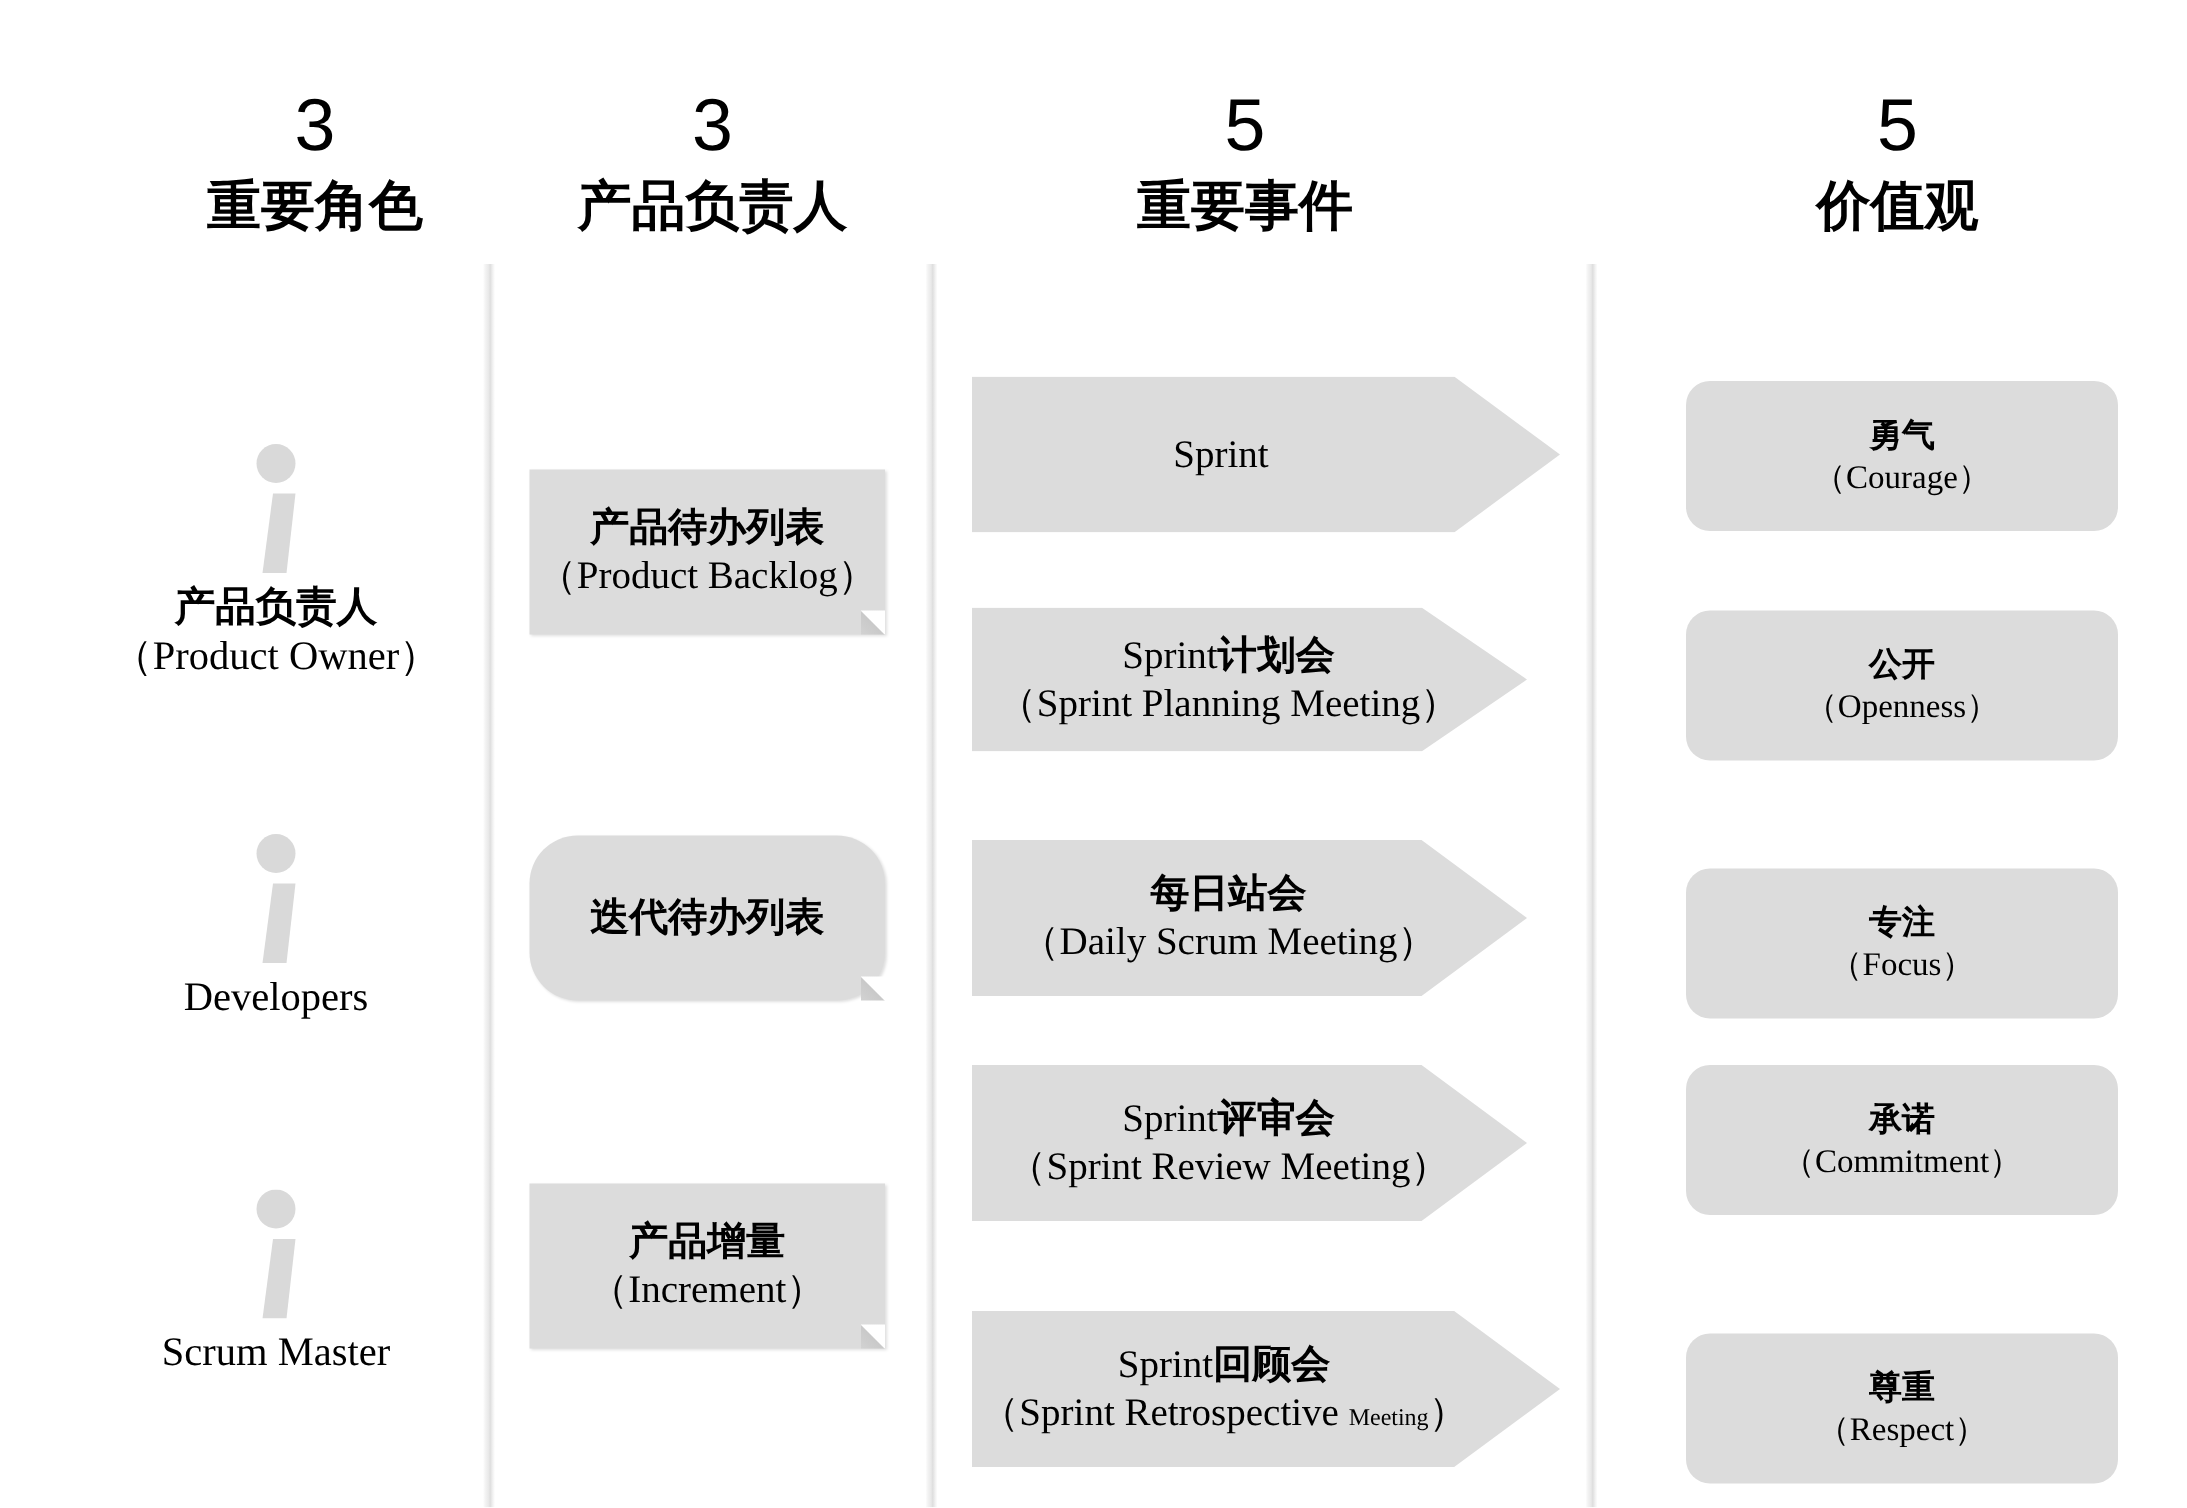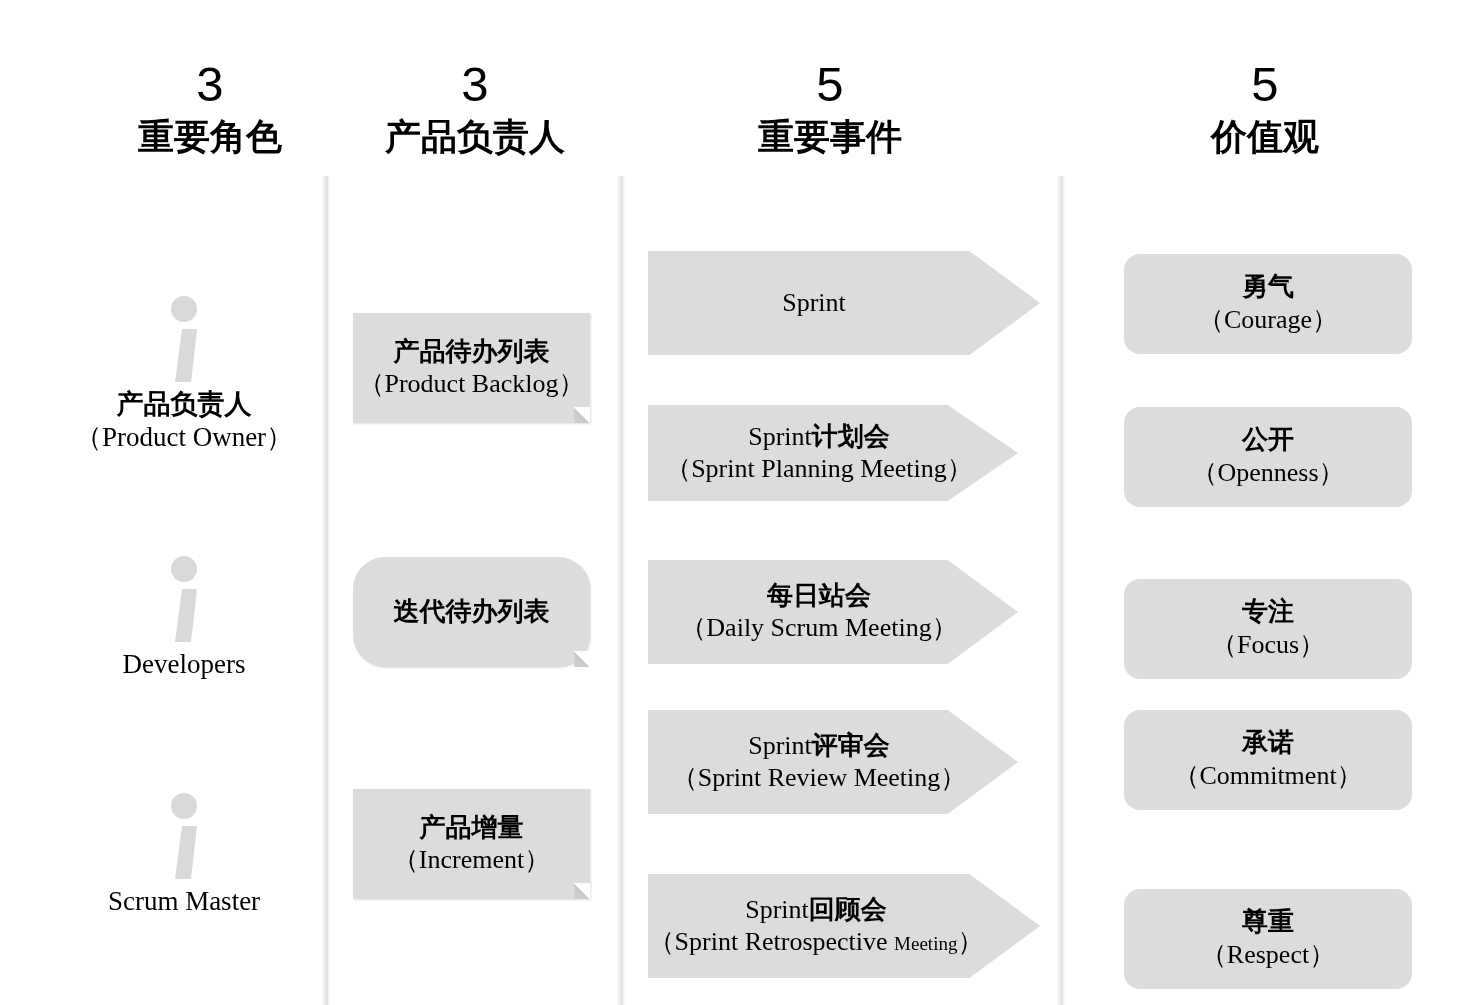--- a/index.html
+++ b/index.html
@@ -125,34 +125,34 @@
     line-height: 1.25;
     color: #000;
     white-space: nowrap;
     position: relative;
     z-index: 2;
     transform: translateX(-14px);
   }
   .event-text .cn { display: block; font-weight: 400; }
   .event-text .cn b { font-weight: 700; }
   .event-text .en { display: block; }
-  .event-text .en small { font-size: 19px; }
+  .event-text .en small { font-size: 16px; }
 
   
   .value {
     position: absolute;
     background: #dcdcdc;
     border-radius: 16px;
     display: flex;
     align-items: center;
     justify-content: center;
     text-align: center;
   }
   .value-text {
-    font-size: 26px;
+    font-size: 22px;
     line-height: 1.26;
     color: #000;
     white-space: nowrap;
   }
   .value-text .cn { font-weight: 700; display: block; }
   .value-text .en { display: block; }
 </style>
 </head>
 <body>
 

